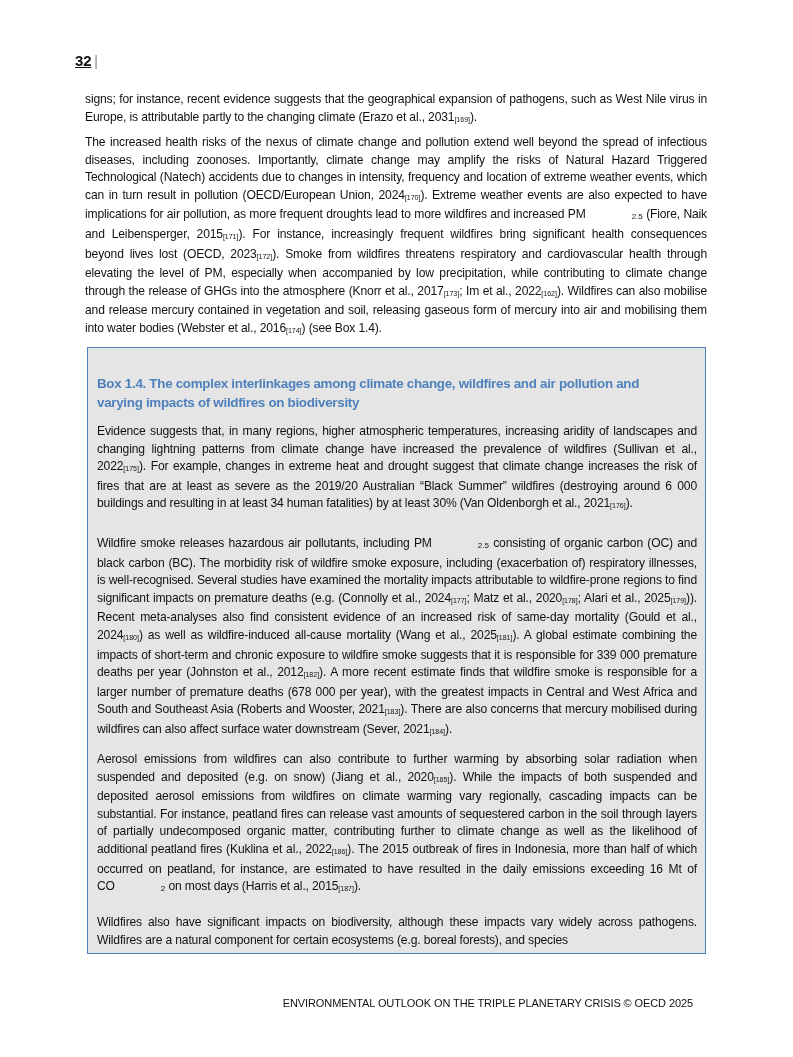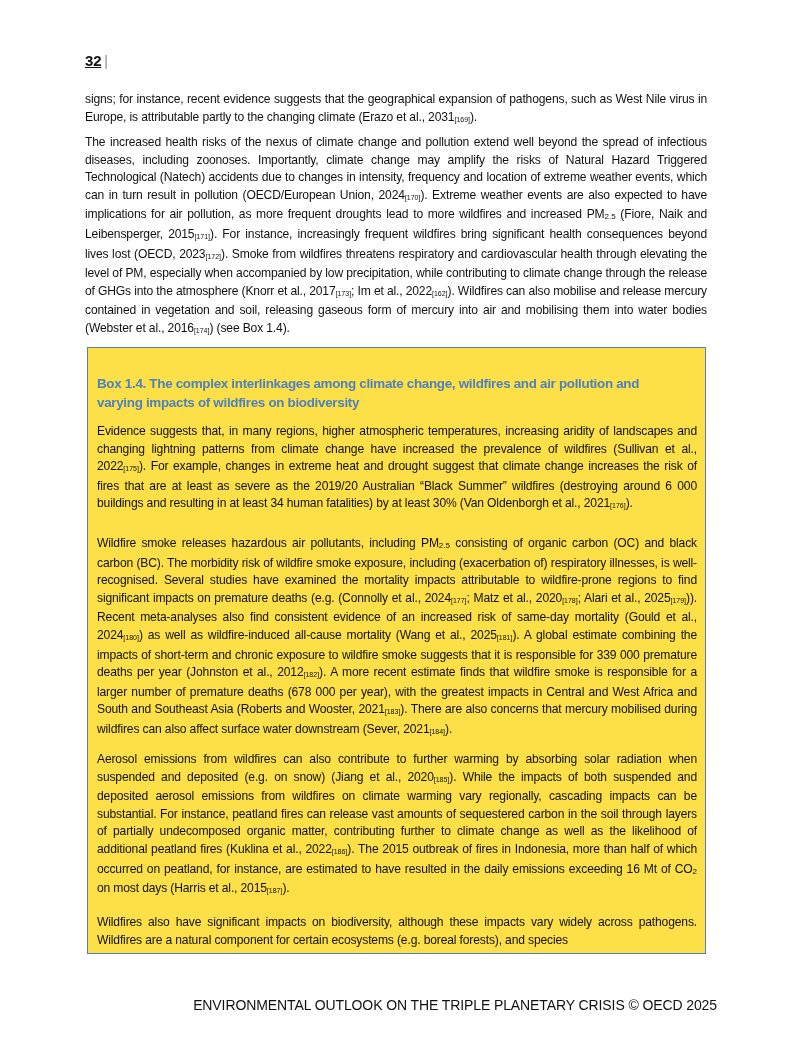--- a/index.html
+++ b/index.html
@@ -1,31 +1,31 @@
 <!DOCTYPE html>
 <html><head>
 <meta charset="utf-8">
 <style>
   html, body { margin: 0; padding: 0; background: #ffffff; }
   body { width: 793px; height: 1057px; position: relative; overflow: hidden;
          font-family: "Liberation Sans", sans-serif; color: #111; }
-  .page-number { position: absolute; left: 85px; top: 52px; font-size: 15px; font-weight: bold;
+  .page-number { position: absolute; left: 75px; top: 52px; font-size: 15px; font-weight: bold;
                  font-family: "Liberation Sans", sans-serif; letter-spacing: -0.2px; text-decoration: underline; }
   .page-number .sep { font-weight: normal; color: #888; margin-left: 3px; font-size: 14px; }
   .para { position: absolute; left: 85px; width: 622px; font-size: 12.1px; line-height: 17.6px;
           text-align: justify; letter-spacing: -0.15px; margin: 0; }
   sub.ref { font-size: 7px; vertical-align: -1px; letter-spacing: 0; }
-  sub.chem { font-size: 8px; vertical-align: -1px; letter-spacing: 0; }
+  sub.chem { font-size: 8px; vertical-align: -1px; letter-spacing: 0; padding-left: 46px; }
   .box { position: absolute; left: 87px; top: 347px; width: 619px; height: 607px;
-         background: #fde047; border: 1px solid #4f81bd; box-sizing: border-box; overflow: hidden; }
+         background: #e5e5e5; border: 1px solid #4f81bd; box-sizing: border-box; overflow: hidden; }
   .box-title { position: absolute; left: 9px; top: 26px; width: 590px; color: #4f81bd;
                font-weight: bold; font-size: 13.4px; line-height: 19px; letter-spacing: -0.3px; margin: 0; }
   .bpara { position: absolute; left: 9px; width: 600px; font-size: 12.1px; line-height: 17.6px;
            text-align: justify; letter-spacing: -0.15px; margin: 0; }
-  .footer { position: absolute; right: 76px; top: 997px; font-size: 14px; letter-spacing: -0.1px; }
+  .footer { position: absolute; right: 100px; top: 997px; font-size: 11px; letter-spacing: -0.1px; }
 </style>
 </head>
 <body>
 
 <div class="page-number">
   <span>32</span><span class="sep">|</span>
 </div>
 
 <p class="para" style="top:91px;"><span>signs; for instance, recent evidence suggests that the geographical expansion of pathogens, such as West Nile virus in Europe, is attributable partly to the changing climate (Erazo et al., 2031</span><sub class="ref">[169]</sub><span>).</span></p>
 

